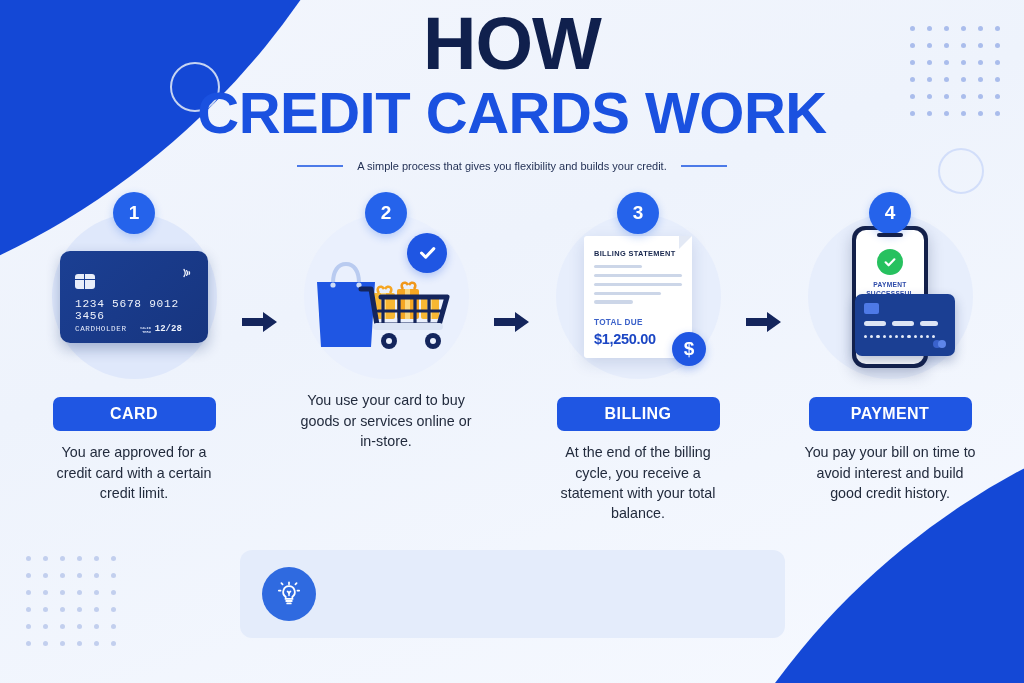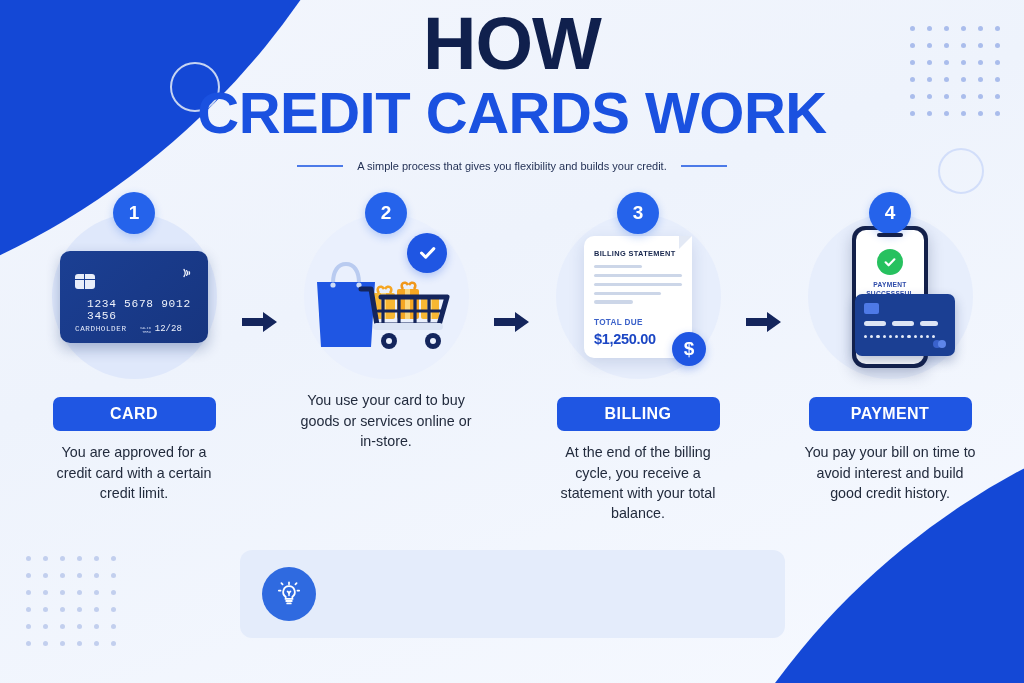--- a/index.html
+++ b/index.html
@@ -143,30 +143,30 @@
   }
   .cc-chip::before, .cc-chip::after {
     content: ""; position: absolute; background: #1b3f93;
   }
   .cc-chip::before { left: 0; top: 5px; width: 20px; height: 1.4px; }
   .cc-chip::after { left: 9px; top: 0; width: 1.4px; height: 15px; }
   .cc-wifi { position: absolute; right: 12px; top: 14px; }
   .cc-num {
     position: absolute; left: 15px; top: 47px;
     font-family: "Liberation Mono", monospace;
-    font-size: 11.2px; color: #eef2fb; letter-spacing: .7px; margin-left: 12px;
+    font-size: 11.2px; color: #eef2fb; letter-spacing: .7px;
   }
   .cc-holder {
     position: absolute; left: 15px; bottom: 10px;
     font-family: "Liberation Mono", monospace;
     font-size: 7.6px; color: #e4eafa; letter-spacing: .6px;
   }
   .cc-valid {
     position: absolute; left: 80px; bottom: 9px;
-    display: flex; align-items: flex-end; gap: 4px;
+    display: flex; align-items: flex-end; gap: 4px; font-weight: bold;
   }
   .cc-valid-lbl {
     font-family: "Liberation Mono", monospace;
     font-size: 3.6px; line-height: 1.15; color: #cfdaf4; text-align: right;
   }
   .cc-exp {
     font-family: "Liberation Mono", monospace;
     font-size: 9px; color: #eef2fb;
   }
 
@@ -175,21 +175,21 @@
   .check-badge {
     position: absolute; right: 14px; top: -4px;
     width: 40px; height: 40px; border-radius: 50%;
     background: #1f56e3; display: flex; align-items: center; justify-content: center;
     box-shadow: 0 3px 9px rgba(31,86,227,.3); z-index: 4;
   }
 
   
   .doc {
     width: 108px; height: 122px; background: #fff;
-    border-radius: 10px; position: relative;
+    border-radius: 3px; position: relative;
     box-shadow: 0 5px 16px rgba(32,60,130,.15);
   }
   .doc::after {
     content: ""; position: absolute; right: 0; top: 0;
     border-width: 0 0 13px 13px; border-style: solid;
     border-color: transparent transparent #fff #e3e9f5;
   }
   .doc-title {
     position: absolute; left: 10px; top: 13px;
     font-size: 7.4px; font-weight: 700; color: #17264d; letter-spacing: .35px;

